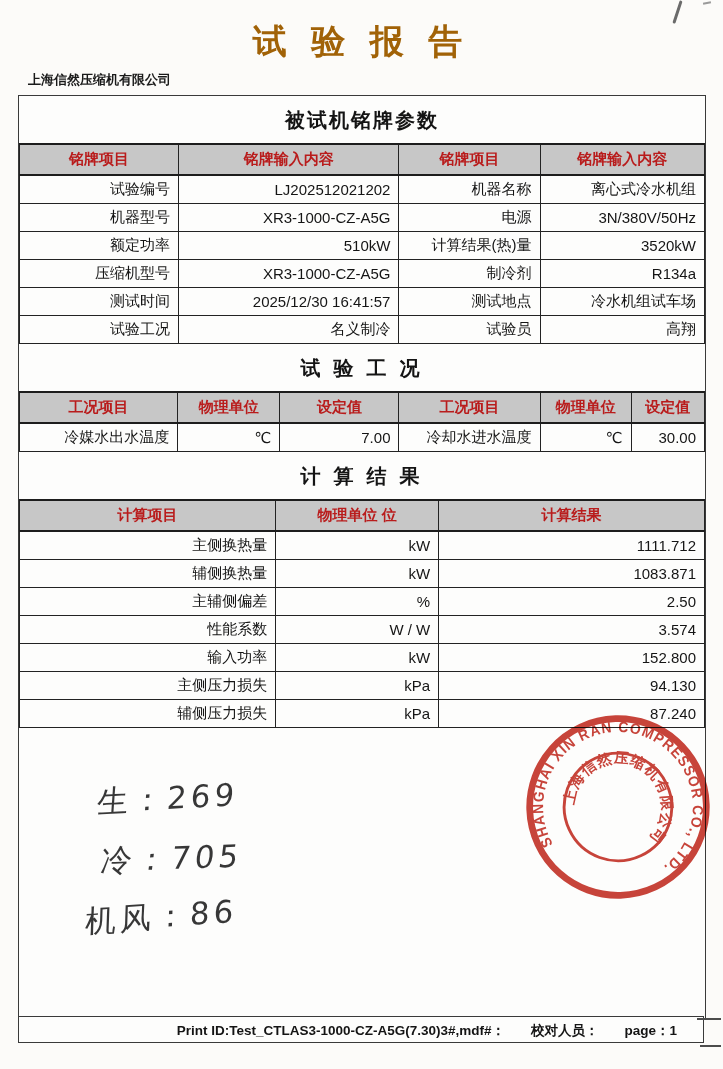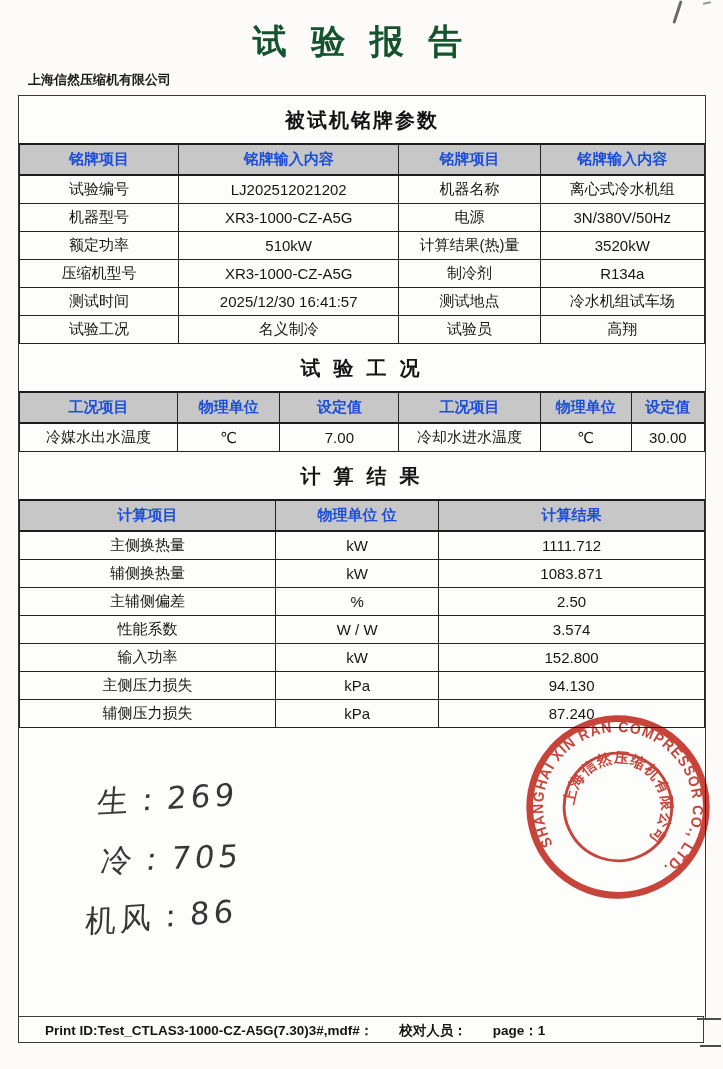--- a/index.html
+++ b/index.html
@@ -13,21 +13,21 @@
   }
   
   .doc-title{
     text-align:center;
     font-family:"Liberation Serif","DejaVu Serif",serif;
     font-weight:700;
     font-size:34px;
     letter-spacing:8px;
     padding-top:22px;
     line-height:1.2;
-    color:#14532d;
+    color:#a16207;
   }
   .company-line{
     font-weight:700;
     font-size:13px;
     margin:8px 0 3px 28px;
     color:#1a1a1a;
   }
   
   .report-box{
     position:absolute;
@@ -54,26 +54,26 @@
   }
   table, th, td{border:1.4px solid #232323;}
   thead th{
     background:#c7c7c7;
     font-weight:700;
     text-align:center;
     height:29px;
     padding:0 4px;
     border-top:2px solid #1d1d1d;
     border-bottom:2px solid #1d1d1d;
-    color:#1d4ed8;
+    color:#b91c1c;
   }
   tbody td{
     height:27px;
     padding:0 8px;
-    text-align:center;
+    text-align:right;
     white-space:nowrap;
     overflow:hidden;
     color:#151515;
   }
   
   .notes-label{
     font-weight:700;
     font-size:15px;
     padding:8px 0 0 8px;
   }
@@ -105,20 +105,21 @@
     left:18px;top:1016px;
     width:686px;height:27px;
     border:1.6px solid #3a3a3a;
     background:#fdfdfc;
     line-height:27px;
     font-size:13.5px;
     font-weight:600;
     padding-left:26px;
     box-sizing:border-box;
     white-space:nowrap;
+    text-align:right;
   }
   .footer-bar span{margin-right:26px;}
   
   .pen-mark{
     position:absolute;left:676px;top:0px;
     width:2.5px;height:24px;background:#6b6b6b;
     transform:rotate(18deg);border-radius:2px;
   }
   .pen-mark-2{
     position:absolute;left:703px;top:2px;

